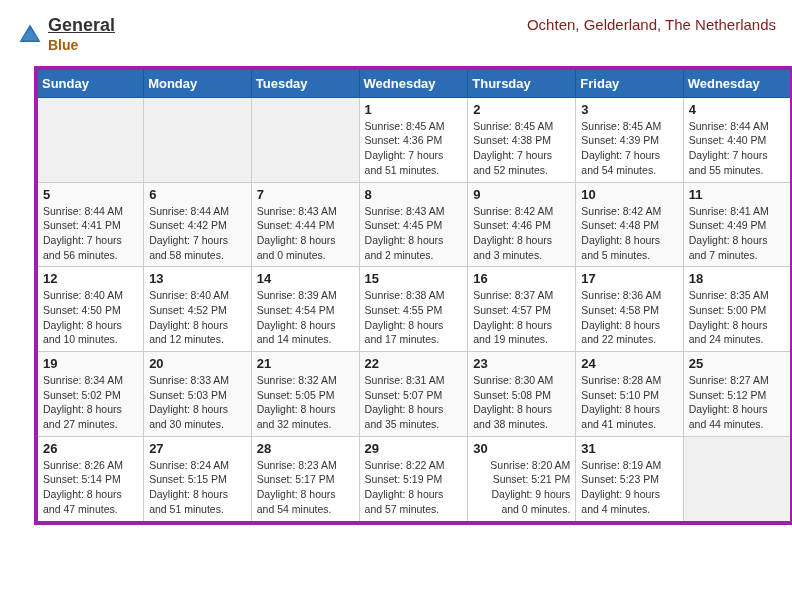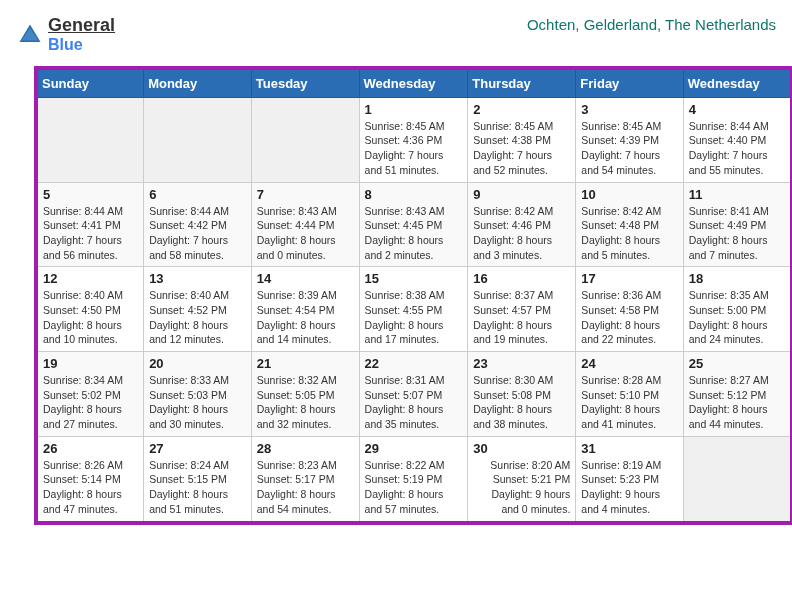--- a/index.html
+++ b/index.html
@@ -22,40 +22,40 @@
       gap: 4px;
     }
     .logo-text-general {
       font-size: 18px;
       font-weight: bold;
       color: #333;
       line-height: 1.1;
       text-decoration: underline;
     }
     .logo-text-blue {
-      font-size: 16px;
+      font-size: 14px;
       font-weight: bold;
-      color: #3b82f6;
+      color: #a16207;
       line-height: 1.1;
     }
     .logo-icon {
       width: 28px;
       height: 28px;
     }
     .title-block {
       text-align: right;
     }
     .month-year {
       font-size: 32px;
       font-weight: bold;
       color: #222;
     }
     .location {
       font-size: 15px;
-      color: #0f766e;
+      color: #7f1d1d;
       margin-left: 14px;
     }
     .calendar {
       width: 100%;
       border-collapse: collapse;
       border: 4px solid #a21caf;
       margin-left: 18px;
     }
     .calendar th {
       background: #2a6db5;

